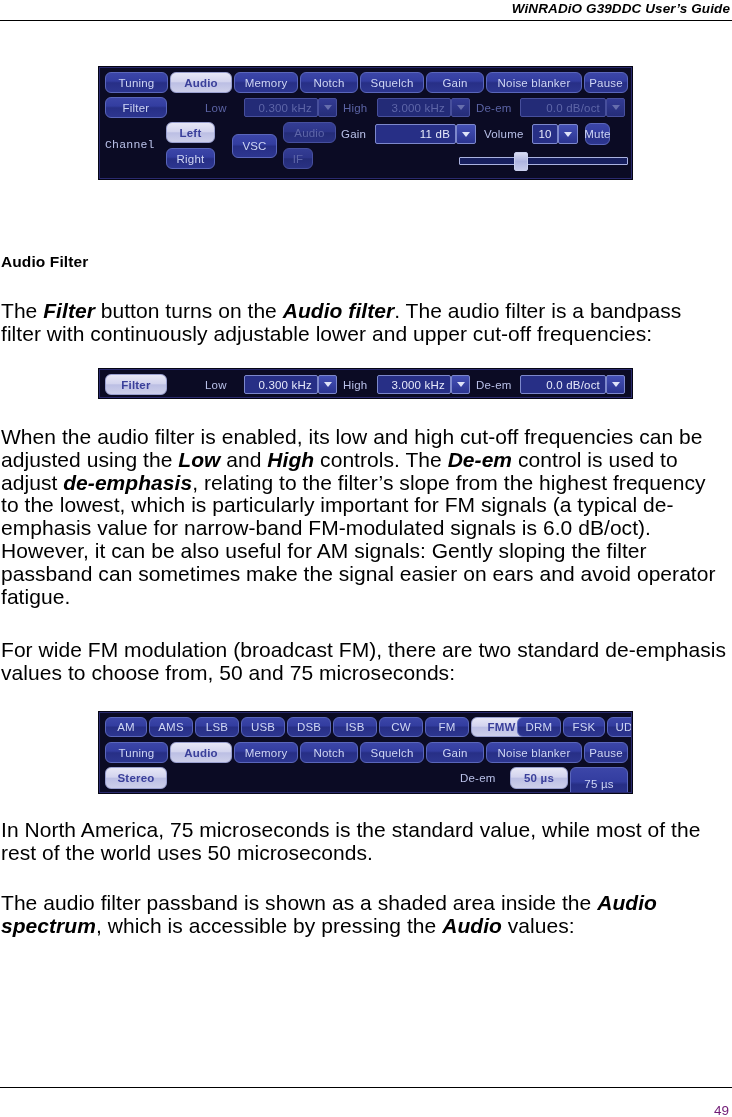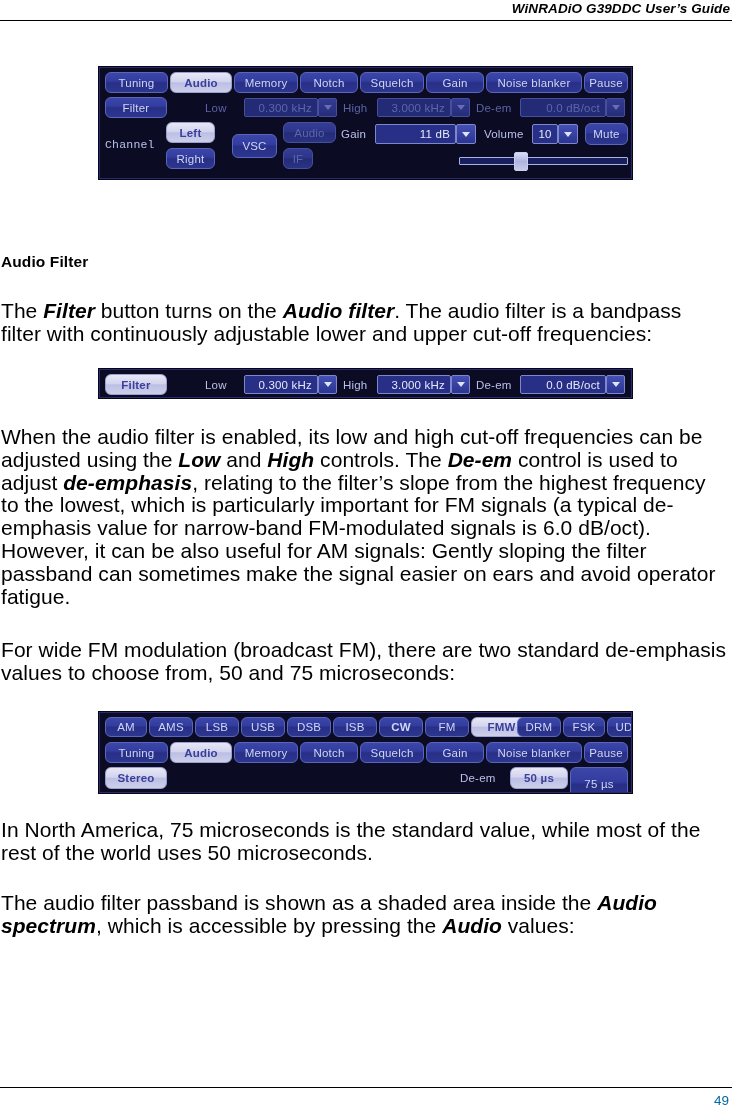--- a/index.html
+++ b/index.html
@@ -56,23 +56,23 @@
     position: absolute;
     left: 0;
     top: 0;
     width: 732px;
     height: 0;
     border-top: 1.4px solid #000;
   }
   .page-footer .ftr-page {
     position: absolute;
     right: 3px;
-    top: 6px;
+    top: 16px;
     font-size: 13.5px;
-    color: #0369a1;
+    color: #701a75;
   }
   h2.section-title {
     margin: 0;
     font-size: 15.5px;
     font-weight: bold;
     letter-spacing: 0.1px;
   }
   p.body-par {
     margin: 0;
     font-size: 21px;
@@ -285,21 +285,21 @@
     <div class="field" style="left:275px; top:56px; width:81px; height:20px;">11 dB</div>
     <div class="spin" style="left:356px; top:56px; width:20px; height:20px;">
       <span class="arrow"></span>
     </div>
 
     <div class="lbl" style="left:384px; top:56px; width:50px; height:20px;">Volume</div>
     <div class="field" style="left:432px; top:56px; width:26px; height:20px; justify-content:center; padding-right:0;">10</div>
     <div class="spin" style="left:458px; top:56px; width:20px; height:20px;">
       <span class="arrow"></span>
     </div>
-    <div class="btn off" style="left:485px; top:55px; width:43px; height:22px;">
+    <div class="btn off" style="left:485px; top:55px; width:25px; height:22px;">
       <span>Mute</span>
     </div>
 
     <div class="slider-track" style="left:359px; top:89px; width:169px; height:8px;"></div>
     <div class="slider-thumb" style="left:414px; top:84px; width:14px; height:19px;"></div>
   </div>
 </div>
 
 <h2 class="section-title abs" style="left:1px; top:253px; width:500px;">
   <span>Audio Filter</span>
@@ -348,21 +348,21 @@
     </div>
     <div class="btn off" style="left:141px; top:4px; width:44px; height:20px;">
       <span>USB</span>
     </div>
     <div class="btn off" style="left:187px; top:4px; width:44px; height:20px;">
       <span>DSB</span>
     </div>
     <div class="btn off" style="left:233px; top:4px; width:44px; height:20px;">
       <span>ISB</span>
     </div>
-    <div class="btn off" style="left:279px; top:4px; width:44px; height:20px;font-weight:bold;">
+    <div class="btn off" style="left:279px; top:4px; width:44px; height:20px;">
       <span>CW</span>
     </div>
     <div class="btn off" style="left:325px; top:4px; width:44px; height:20px;">
       <span>FM</span>
     </div>
     <div class="btn on" style="left:371px; top:4px; width:61px; height:20px;">
       <span>FMW</span>
     </div>
     <div class="btn off" style="left:417px; top:4px; width:44px; height:20px;">
       <span>DRM</span>

